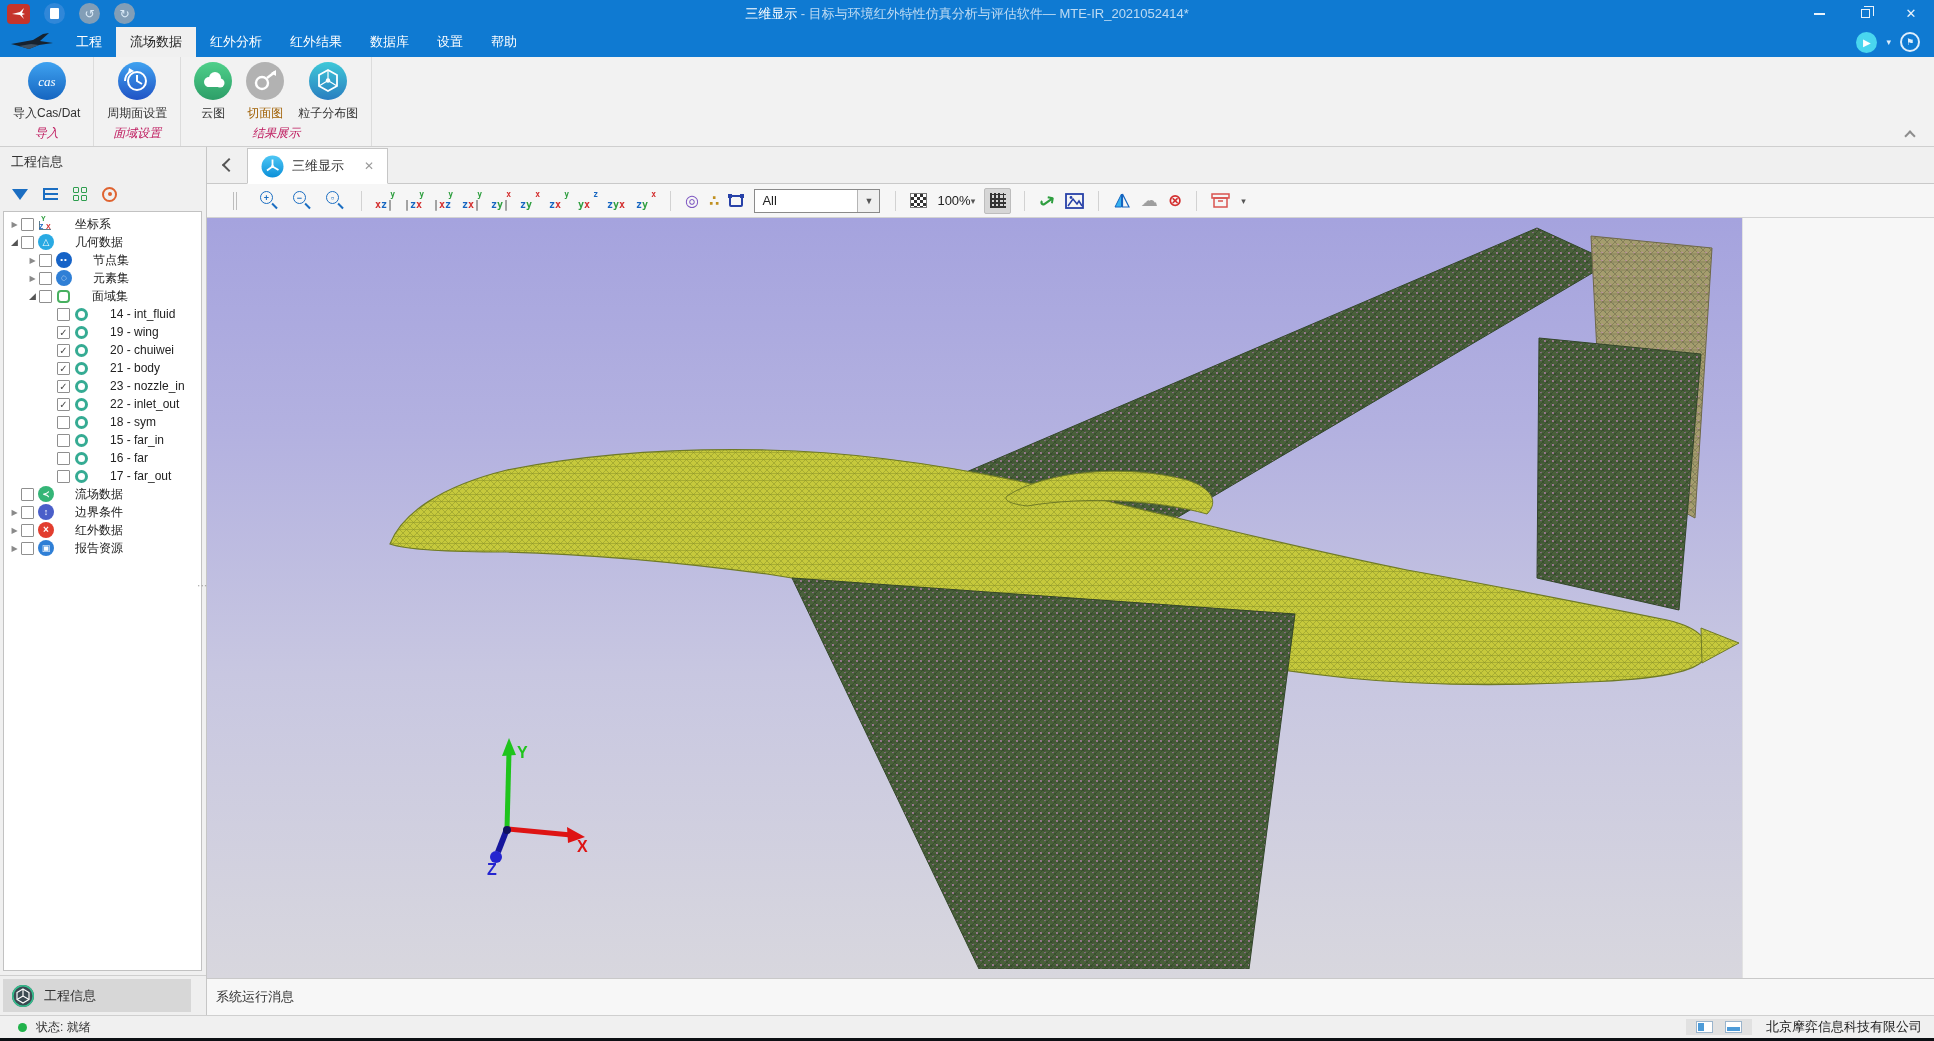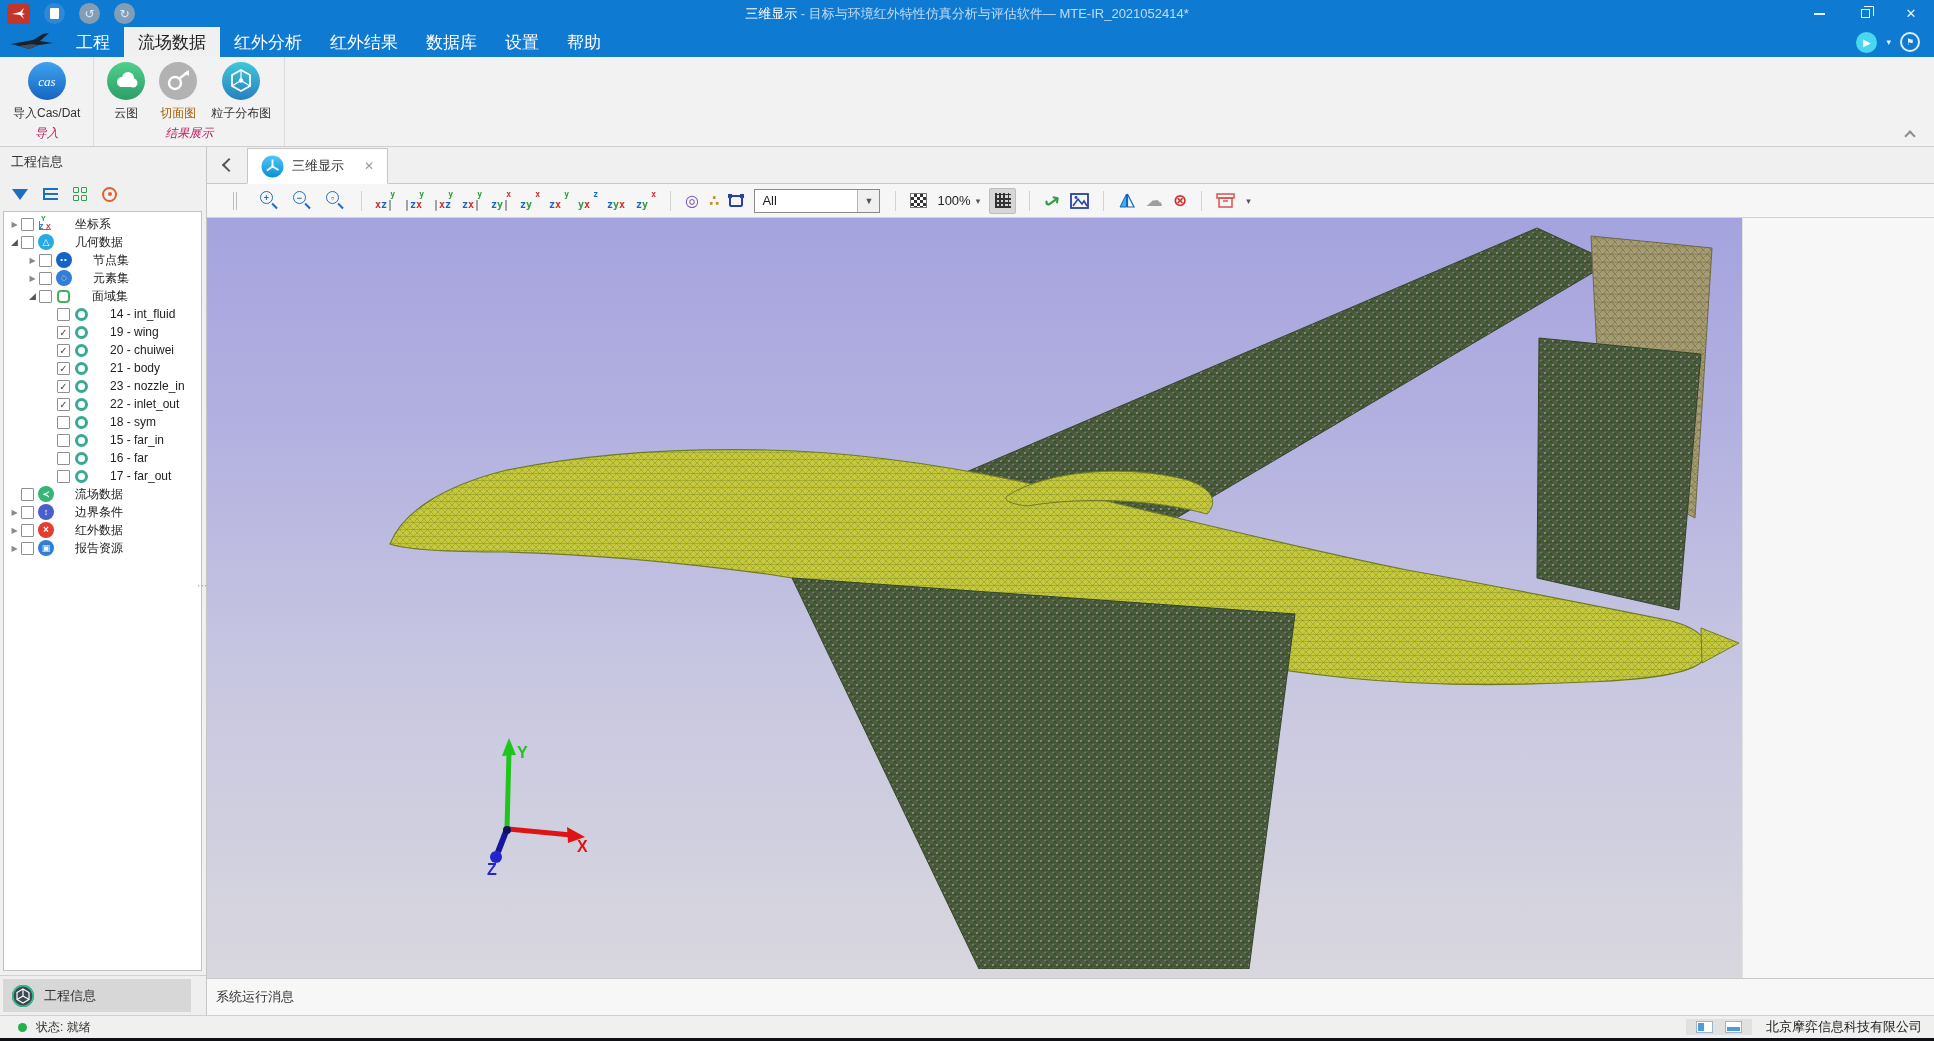--- a/index.html
+++ b/index.html
@@ -20,21 +20,21 @@
   .title-center .app { color:rgba(255,255,255,.72); }
   .win-controls { margin-left:auto; display:flex; z-index:2; }
   .win-btn { width:46px; height:27px; display:flex; align-items:center; justify-content:center; color:#eaf3fb; font-size:13px; }
   .glyph-min { width:11px; height:2px; background:#eaf3fb; }
   .glyph-restore { width:9px; height:9px; border:1.4px solid #eaf3fb; position:relative; }
   .glyph-restore::before { content:""; position:absolute; left:2px; top:-4px; width:9px; height:9px; border:1.4px solid #eaf3fb; border-bottom:none; border-left:none; }
 
   
   .menubar { height:30px; background:#0f7ad2; display:flex; align-items:stretch; flex:0 0 auto; }
   .logo { width:62px; display:flex; align-items:center; justify-content:center; }
-  .menu-item { padding:0 14px; display:flex; align-items:center; color:#fff; font-size:17px; cursor:default; }
+  .menu-item { padding:0 14px; display:flex; align-items:center; color:#fff; font-size:13px; cursor:default; }
   .menu-item.active { background:#f0f0f0; color:#1d1d1d; }
   .menu-right { margin-left:auto; display:flex; align-items:center; gap:9px; padding-right:14px; }
   .mr-circ { width:21px; height:21px; border-radius:50%; background:#49d6ef; display:flex; align-items:center; justify-content:center; color:#fff; font-size:10px; }
   .mr-caret { color:#dfeefb; font-size:9px; }
   .mr-ring { width:20px; height:20px; border-radius:50%; border:2px solid #dfeefb; display:flex; align-items:center; justify-content:center; color:#dfeefb; font-size:9px; }
 
   
   .ribbon { height:90px; background:#f2f2f2; border-bottom:1px solid #cfcfcf; display:flex; position:relative; flex:0 0 auto; }
   .rgroup { display:flex; flex-direction:column; border-right:1px solid #dcdcdc; }
   .rbuttons { flex:1; display:flex; align-items:flex-start; padding:5px 6px 0 6px; }
@@ -111,21 +111,21 @@
   .sqic { width:14px; height:12px; border:2px solid #2741a8; border-radius:2px; position:relative; }
   .sqic::before, .sqic::after { content:""; position:absolute; width:4px; height:4px; background:#2741a8; top:-3px; }
   .sqic::before { left:-3px; } .sqic::after { right:-3px; }
   .combo { width:126px; height:24px; border:1px solid #8a8a8a; background:#fff; display:flex; align-items:center; margin:0 6px; }
   .combo-val { flex:1; padding-left:7px; font-size:13px; color:#222; }
   .combo-btn { width:22px; height:22px; border-left:1px solid #b5b5b5; background:#f0f0f0; display:flex; align-items:center; justify-content:center; color:#555; font-size:9px; }
   .checker { width:17px; height:15px; margin:0 5px;
     background-image:linear-gradient(45deg,#333 25%,transparent 25%,transparent 75%,#333 75%),
                      linear-gradient(45deg,#333 25%,#fff 25%,#fff 75%,#333 75%);
     background-size:6px 6px; background-position:0 0,3px 3px; border:1px solid #777; }
-  .zoomtxt { font-size:13px; color:#222; display:flex; align-items:center; gap:5px; padding:0 5px; }
+  .zoomtxt { font-size:13px; color:#222; display:flex; align-items:center; padding:0 5px; }
   .caret { font-size:9px; color:#555; }
   .gridbtn { width:27px; height:26px; background:#d6d6d6; border:1px solid #bdbdbd; border-radius:2px; display:flex; align-items:center; justify-content:center; margin:0 4px; }
   .gridglyph { width:16px; height:15px;
     background:repeating-linear-gradient(90deg,#333 0 1.6px,transparent 1.6px 4.2px),
                repeating-linear-gradient(0deg,#333 0 1.6px,transparent 1.6px 4.2px); }
   .fwdic { color:#2e9e3f; font-size:19px; font-weight:bold; transform:rotate(-35deg); }
   .cloudic { color:#9e9e9e; font-size:17px; }
   .delic { color:#d32f2f; font-size:17px; font-weight:bold; }
 
   
@@ -210,20 +210,36 @@
             <svg width="38" height="38" viewBox="0 0 38 38">
                 <text x="19" y="24" text-anchor="middle" fill="#fff" font-size="13" font-family="Liberation Serif,serif" font-style="italic">cas</text>
               </svg>
           </span>
           <span class="rbtn-label">导入Cas/Dat</span>
         </div>
       </div>
       <div class="rgroup-label">导入</div>
     </div>
 
+    <div class="rgroup">
+      <div class="rbuttons">
+        <div class="rbtn">
+          <span class="rbtn-ic" style="background:linear-gradient(180deg,#3fa2f0,#2053c5);">
+            <svg width="38" height="38" viewBox="0 0 38 38">
+                <circle cx="19" cy="19" r="9" fill="none" stroke="#fff" stroke-width="2"></circle>
+                <path d="M19 13 v6 l5 3" stroke="#fff" stroke-width="2" fill="none"></path>
+                <path d="M7 19 a12 12 0 0 1 6-10" stroke="#fff" stroke-width="2" fill="none"></path>
+                <polygon points="11,6 16,9 10,12" fill="#fff"></polygon>
+              </svg>
+          </span>
+          <span class="rbtn-label">周期面设置</span>
+        </div>
+      </div>
+      <div class="rgroup-label">面域设置</div>
+    </div>
 
     <div class="rgroup">
       <div class="rbuttons">
         <div class="rbtn">
           <span class="rbtn-ic" style="background:linear-gradient(180deg,#4fd08a,#2d9e68);">
             <svg width="38" height="38" viewBox="0 0 38 38">
                 <circle cx="15" cy="20" r="5" fill="#fff"></circle>
                 <circle cx="21" cy="16" r="6" fill="#fff"></circle>
                 <circle cx="26" cy="21" r="4.5" fill="#fff"></circle>
                 <rect x="12" y="20" width="16" height="5" rx="2.5" fill="#fff"></rect>

